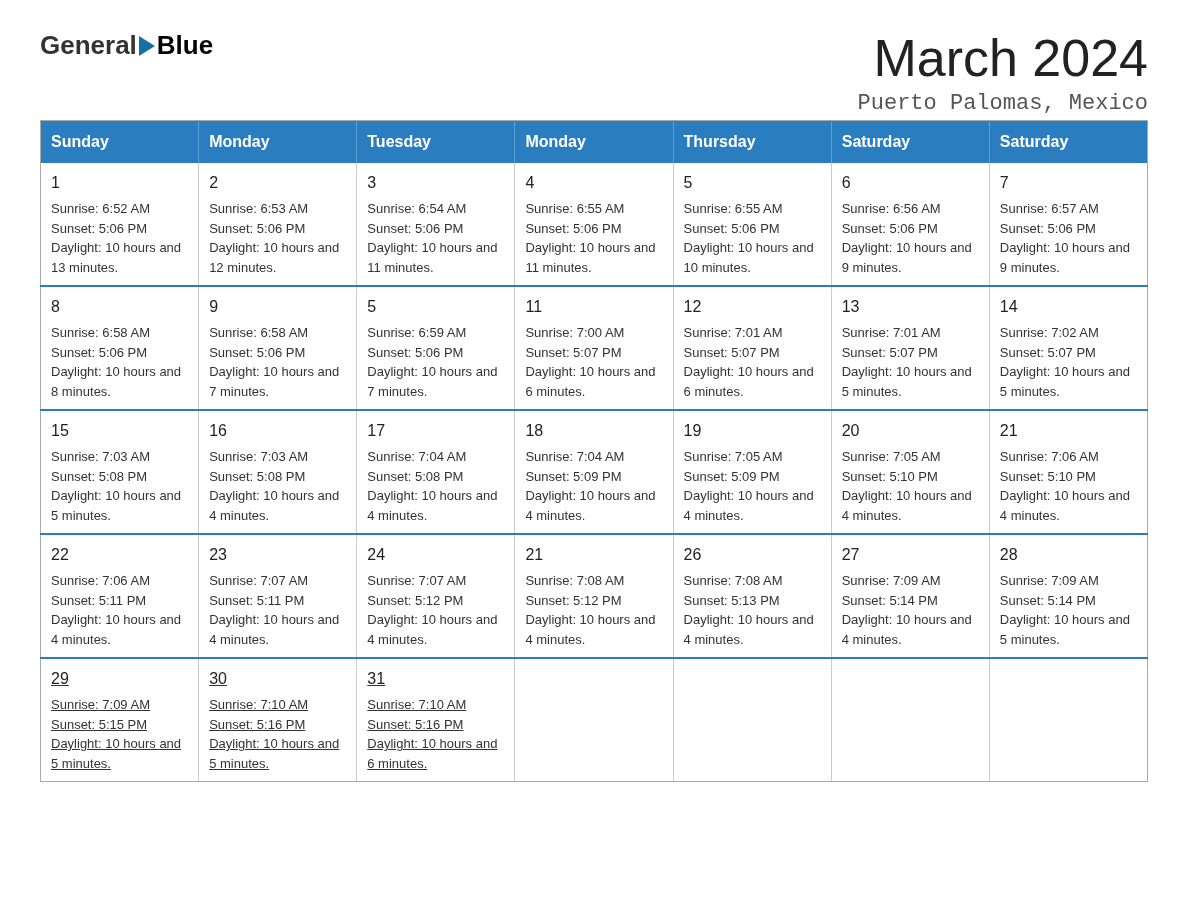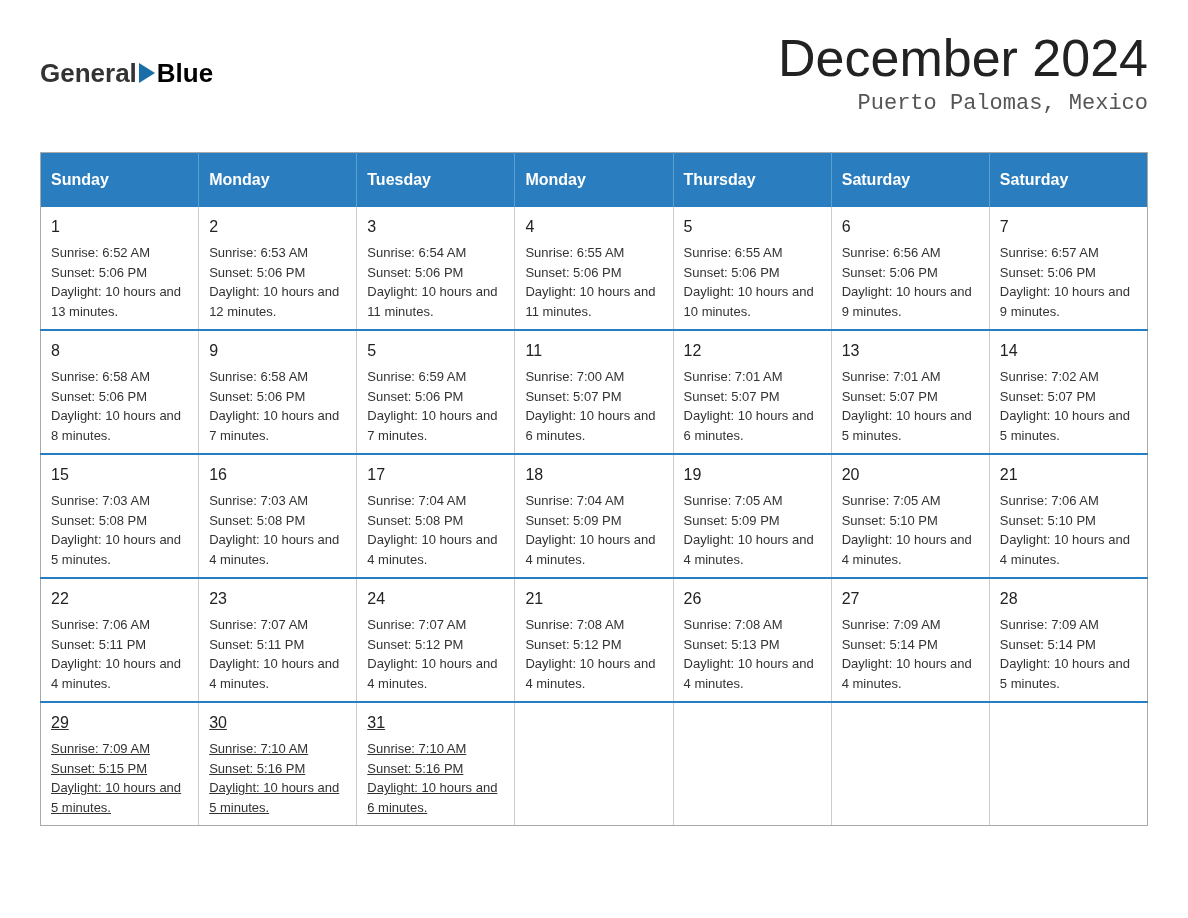--- a/index.html
+++ b/index.html
@@ -7,22 +7,22 @@
       background: #ffffff;
       font-family: Arial, sans-serif;
       padding: 30px 40px;
       width: 1188px;
       min-height: 918px;
     }
 
     .header {
       display: flex;
       justify-content: space-between;
-      align-items: center;
-      margin-bottom: 36px;
+      align-items: flex-start;
+      margin-bottom: 4px;
     }
 
     .logo {
       display: flex;
       flex-direction: column;
       align-items: flex-start;
     }
 
     .logo-text {
       display: flex;
@@ -73,21 +73,21 @@
     .calendar-table {
       width: 100%;
       border-collapse: collapse;
       border: 1px solid #aaa;
     }
 
     .calendar-table th {
       background-color: #2a7dbf;
       color: white;
       text-align: left;
-      padding: 18px 10px;
+      padding: 12px 10px;
       font-size: 16px;
       font-weight: bold;
       border-right: 1px solid #5aa0d0;
     }
 
     .calendar-table th:last-child {
       border-right: none;
     }
 
     .calendar-table td {
@@ -131,21 +131,21 @@
 
 <div class="header">
   <div class="logo">
     <div class="logo-text">
       <span class="logo-general">General</span>
       <span class="logo-arrow"></span>
       <span class="logo-blue">Blue</span>
     </div>
   </div>
   <div class="title-section">
-    <div class="month-title">December 2024</div>
+    <div class="month-title">March 2024</div>
     <div class="location-title">Puerto Palomas, Mexico</div>
   </div>
 </div>
 
 <table class="calendar-table">
   <thead>
     <tr>
     <th>Sunday</th>
         <th>Monday</th>
         <th>Tuesday</th>

